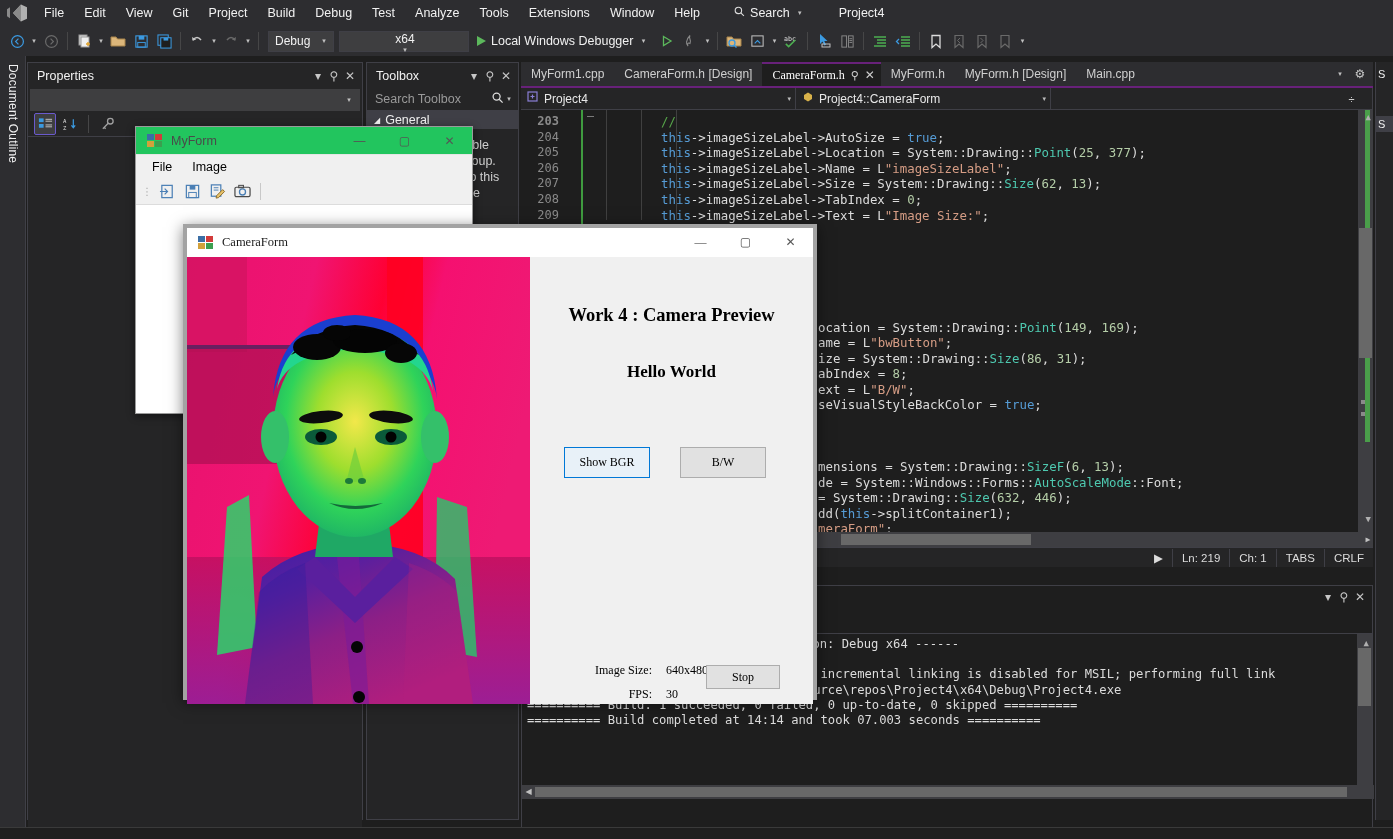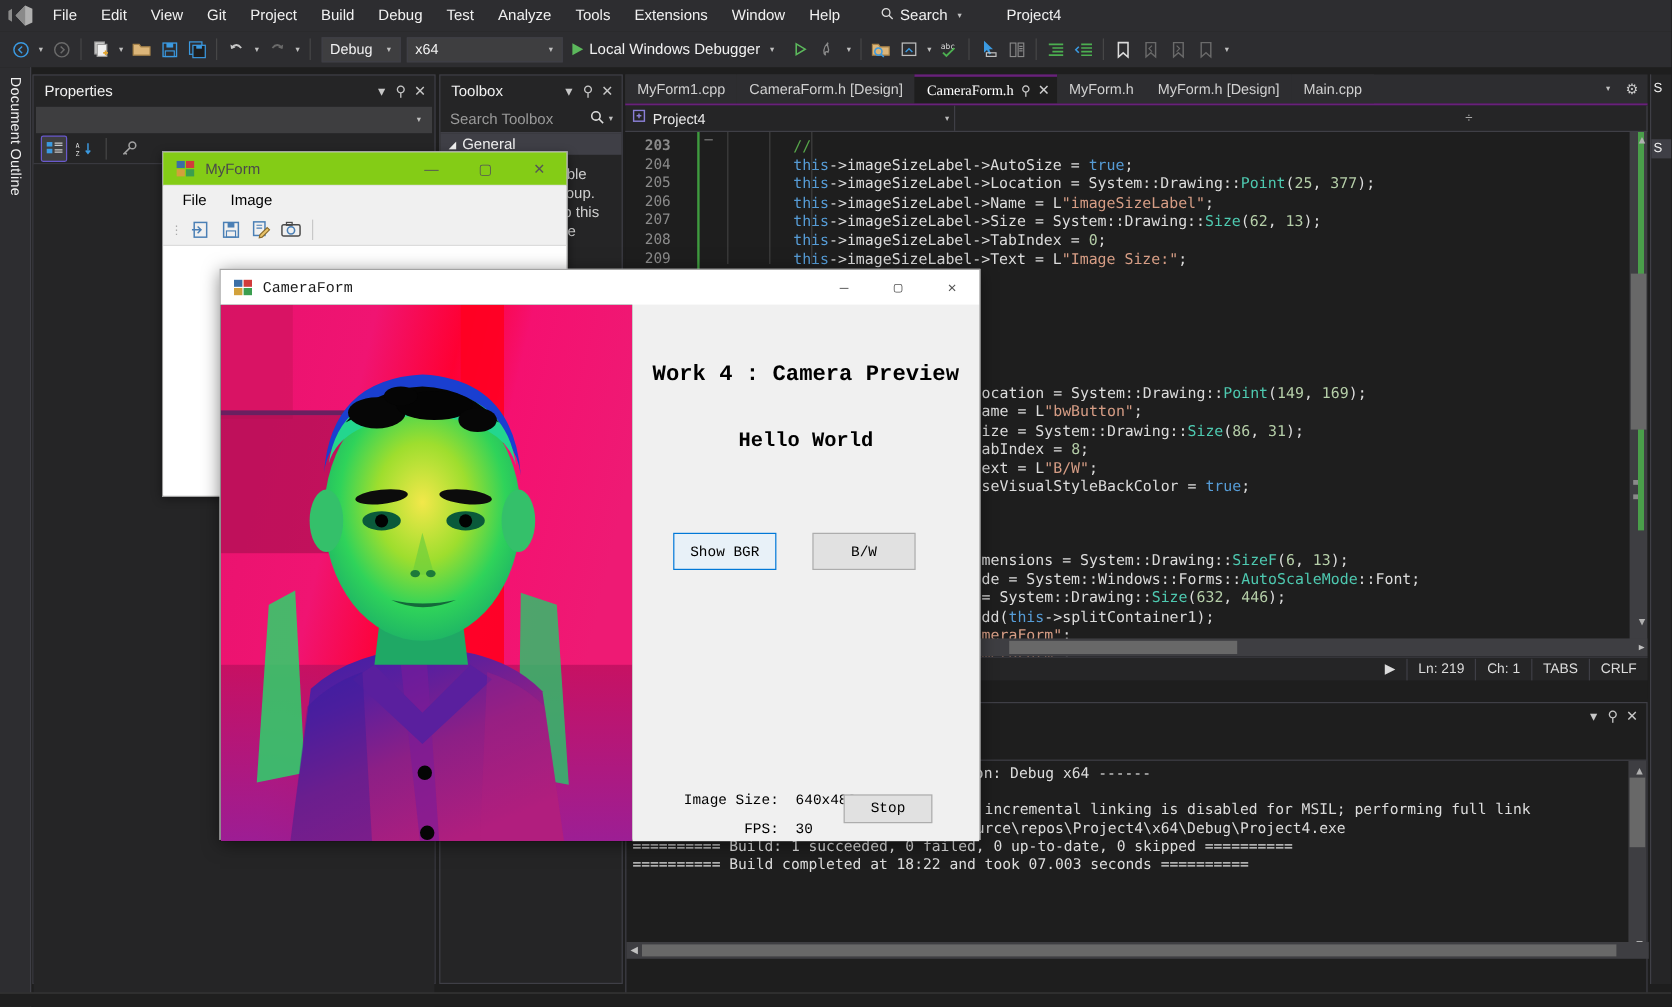--- a/index.html
+++ b/index.html
@@ -40,21 +40,21 @@
     border-radius:2px; cursor:default;
   }
   .tb-sep { width:1px; height:18px; background:#464647; margin:0 4px; }
   .tb-caret { font-size:7px; color:#c0c0c0; width:10px; text-align:center; cursor:default;}
   .combo {
     height:21px; background:#3e3e40; border:1px solid #3f3f46; color:#f1f1f1;
     display:flex; align-items:center; padding:0 4px 0 6px; font-size:12px;
     justify-content:space-between; cursor:default;
   }
   #combo-config { width:66px; margin-left:4px; }
-  #combo-plat { width:130px; margin-left:4px; }
+  #combo-plat { width:130px; margin-left:4px;flex-direction:column; }
   #run-btn {
     display:flex; align-items:center; gap:5px; padding:0 7px; height:22px;
     color:#f1f1f1; font-size:12.5px; cursor:default;
   }
   .tri-green {
     width:0;height:0;border-left:9px solid #5cb85c;border-top:5.5px solid transparent;border-bottom:5.5px solid transparent;
   }
 
   
   #doc-outline-strip {
@@ -217,21 +217,21 @@
   #se-sliver .srow { padding:2px 2px; white-space:nowrap; }
 
   
   #myform-win {
     left:135px; top:126px; width:338px; height:288px;
     background:#f0f0f0; border:1px solid #9b9b9b;
     box-shadow:0 2px 8px rgba(0,0,0,0.45);
     font-family:"Liberation Sans", sans-serif; color:#000;
   }
   #myform-title {
-    height:28px; background:#84cc16; display:flex; align-items:center;
+    height:28px; background:#22c55e; display:flex; align-items:center;
     border-bottom:1px solid #e5e5e5;
   }
   .winicon { width:16px;height:14px;margin-left:11px;margin-right:8px; position:relative; }
   .wintitle-txt { font-size:12.5px; color:#4a4a4a; }
   .wincaps { margin-left:auto; display:flex; height:28px; }
   .wincap {
     width:45px; height:28px; display:flex; align-items:center; justify-content:center;
     font-size:12px; color:#555; cursor:default;
   }
   #myform-menu {
@@ -241,23 +241,23 @@
   #myform-menu span { padding:3px 8px; }
   #myform-tools {
     height:26px; display:flex; align-items:center; gap:3px; padding-left:6px;
     background:#f0f0f0; border-bottom:1px solid #dcdcdc;
   }
   #myform-body { background:#ffffff; height:208px; }
 
   
   #cameraform-win {
     left:183px; top:224px; width:634px; height:476px;
-    background:#f0f0f0; border:1px solid #a3a3a3;
+    background:#f0f0f0; border:4px solid #a3a3a3;
     box-shadow:0 3px 14px rgba(0,0,0,0.5);
-    font-family:Liberation Mono, monospace; color:#000;
+    font-family:Liberation Serif, serif; color:#000;
   }
   #cf-title {
     height:29px; background:#ffffff; display:flex; align-items:center;
   }
   #cf-split { display:flex; height:447px; }
   #cf-left { width:343px; height:447px; position:relative; overflow:hidden; background:#000; }
   #cf-right { flex:1; background:#f0f0f0; position:relative; }
   #cf-heading {
     text-align:center; font-size:18.5px; font-weight:bold; color:#000;
     margin-top:48px;
@@ -575,20 +575,30 @@
   <div id="navbar-underline"></div>
   <div id="navbar">
     <div class="navcombo" id="nav1">
       <span>
         <svg width="12" height="12" viewBox="0 0 12 12">
             <rect x="1" y="1" width="9" height="9" fill="none" stroke="#8a7fd6" stroke-width="1.2"></rect>
             <path d="M3.5 5.5h4M5.5 3.5v4" stroke="#8a7fd6" stroke-width="1.2"></path>
           </svg>
       </span>
       <span>Project4</span>
+      <span class="nvspace"></span>
+        <span class="nvcaret">▾</span>
+    </div>
+    <div class="navcombo" id="nav2">
+      <span>
+        <svg width="12" height="12" viewBox="0 0 12 12">
+            <path d="M6 1.5 L10 4 L10 8 L6 10.5 L2 8 L2 4 Z" fill="#d8b24a"></path>
+          </svg>
+      </span>
+      <span>Project4::CameraForm</span>
       <span class="nvspace"></span>
         <span class="nvcaret">▾</span>
     </div>
     <div class="navcombo" id="nav3">
       <span>
         <svg width="12" height="12" viewBox="0 0 12 12">
             <ellipse cx="5" cy="6" rx="3.2" ry="2.6" fill="none" stroke="#b18adf" stroke-width="1.3"></ellipse>
             <rect x="7.5" y="6" width="3.5" height="4" fill="none" stroke="#aaa" stroke-width="0.9"></rect>
           </svg>
       </span>
@@ -719,21 +729,21 @@
         </svg>
     </div>
   </div>
   <div id="out-body">
     <div id="out-lines">
         <div style="white-space: pre; padding-left: 190px;">, Configuration: Debug x64 ------</div>
         <div style="white-space: pre;">1&gt;Generating Code...</div>
         <div style="white-space: pre;">1&gt;MyForm.obj : MSIL module encountered; incremental linking is disabled for MSIL; performing full link</div>
         <div style="white-space: pre;">1&gt;Project4.vcxproj -&gt; C:\Users\admin\source\repos\Project4\x64\Debug\Project4.exe</div>
         <div style="white-space: pre;">========== Build: 1 succeeded, 0 failed, 0 up-to-date, 0 skipped ==========</div>
-        <div style="white-space: pre;">========== Build completed at 18:22 and took 07.003 seconds ==========</div>
+        <div style="white-space: pre;">========== Build completed at 14:14 and took 07.003 seconds ==========</div>
       </div>
     <div id="out-scroll">
       <div class="abs" style="right:3px;top:2px;color:#b0b0b0;font-size:9px;">▲</div>
       <div class="abs" style="right:1px;top:14px;width:13px;height:58px;background:#686868;"></div>
       <div class="abs" style="right:3px;top:146px;color:#b0b0b0;font-size:9px;">▼</div>
     </div>
   </div>
   <div id="out-hscroll">
     <div class="abs" style="left:1px;top:0;width:11px;height:14px;color:#c0c0c0;font-size:8px;text-align:center;line-height:14px;">◀</div>
     <div class="abs" style="left:13px;top:2px;width:812px;height:10px;background:#686868;"></div>

